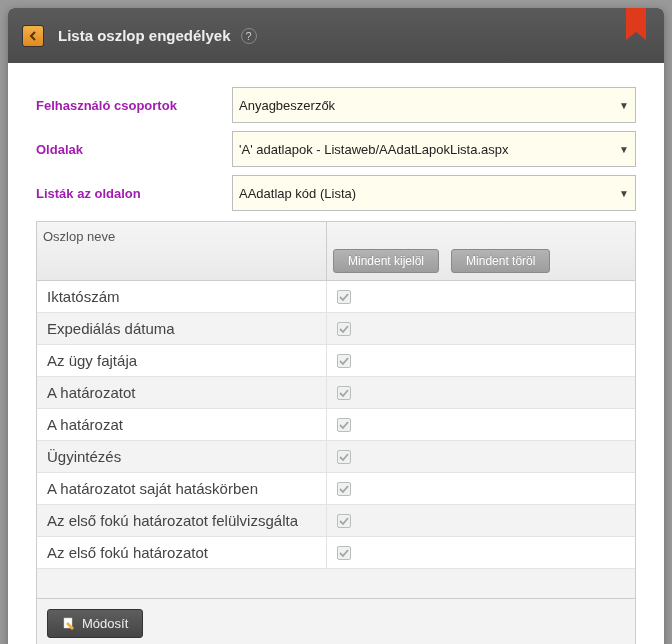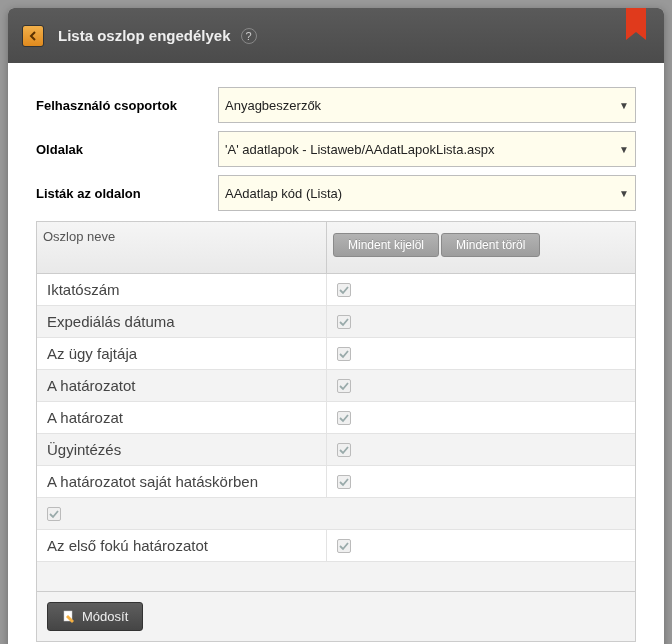--- a/index.html
+++ b/index.html
@@ -68,22 +68,22 @@
   }
   .content {
     padding: 24px 28px 18px 28px;
   }
   .form-row {
     display: flex;
     align-items: center;
     margin-bottom: 8px;
   }
   .form-row .label {
-    width: 182px;
-    color: #000000;
+    width: 196px;
+    color: #a21caf;
     font-weight: 600;
     font-size: 13px;
   }
   .form-row .dropdown {
     flex: 1;
     background: #fffded;
     border: 1px solid #bdbdbd;
     height: 36px;
     display: flex;
     align-items: center;
@@ -118,22 +118,22 @@
   .col-visible {
     flex: 1;
   }
   .grid-header .hcell {
     padding: 7px 6px;
     color: #555;
     font-size: 13px;
   }
   .btn-row {
     display: flex;
-    gap: 2px;
-    margin-top: 4px;
+    gap: 12px;
+    margin-top: 20px;
   }
   .btn {
     background: linear-gradient(#b3b3b3, #9d9d9d);
     color: #fff;
     border: 1px solid #8a8a8a;
     border-radius: 3px;
     padding: 4px 14px;
     font-size: 12px;
     cursor: pointer;
     text-shadow: 0 -1px 0 rgba(0,0,0,0.15);
@@ -310,20 +310,21 @@
             <div class="cell col-name">A határozatot saját hatáskörben</div>
             <div class="cell col-visible">
               <div class="check">
                 <svg viewBox="0 0 10 10">
                   <path d="M1 5 L4 8 L9 2" stroke="#9aa" stroke-width="1.8" fill="none"></path>
                 </svg>
               </div>
             </div>
           </div>
           <div class="grid-row">
+            <div class="cell col-name">Az első fokú határozatot felülvizsgálta</div>
             <div class="cell col-visible">
               <div class="check">
                 <svg viewBox="0 0 10 10">
                   <path d="M1 5 L4 8 L9 2" stroke="#9aa" stroke-width="1.8" fill="none"></path>
                 </svg>
               </div>
             </div>
           </div>
           <div class="grid-row">
             <div class="cell col-name">Az első fokú határozatot</div>

